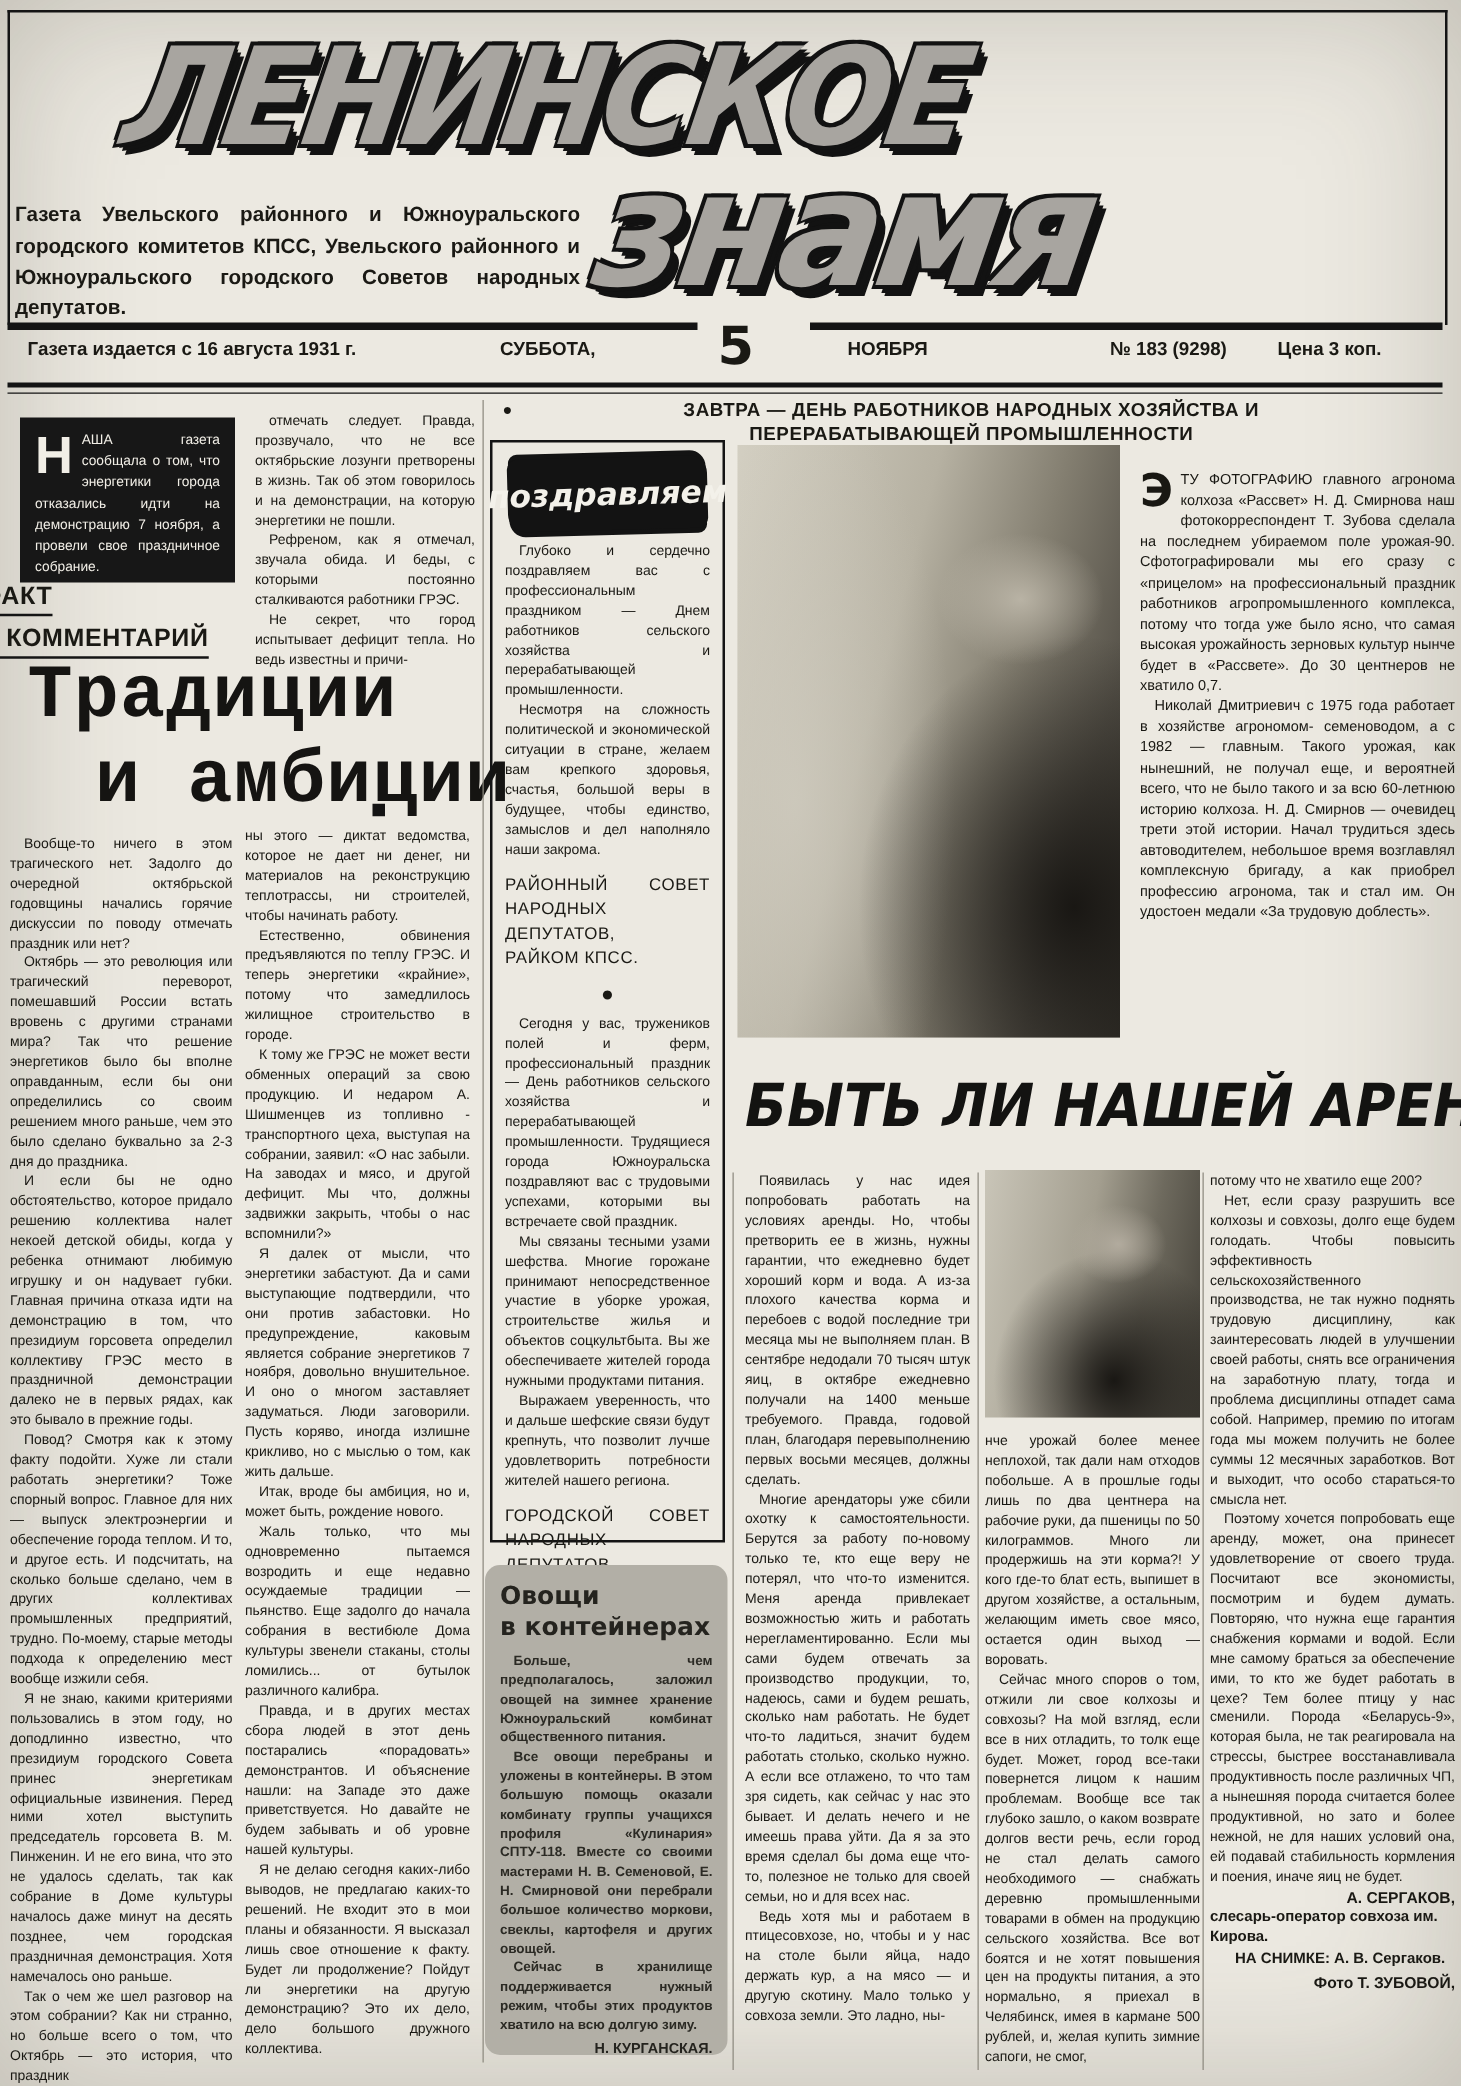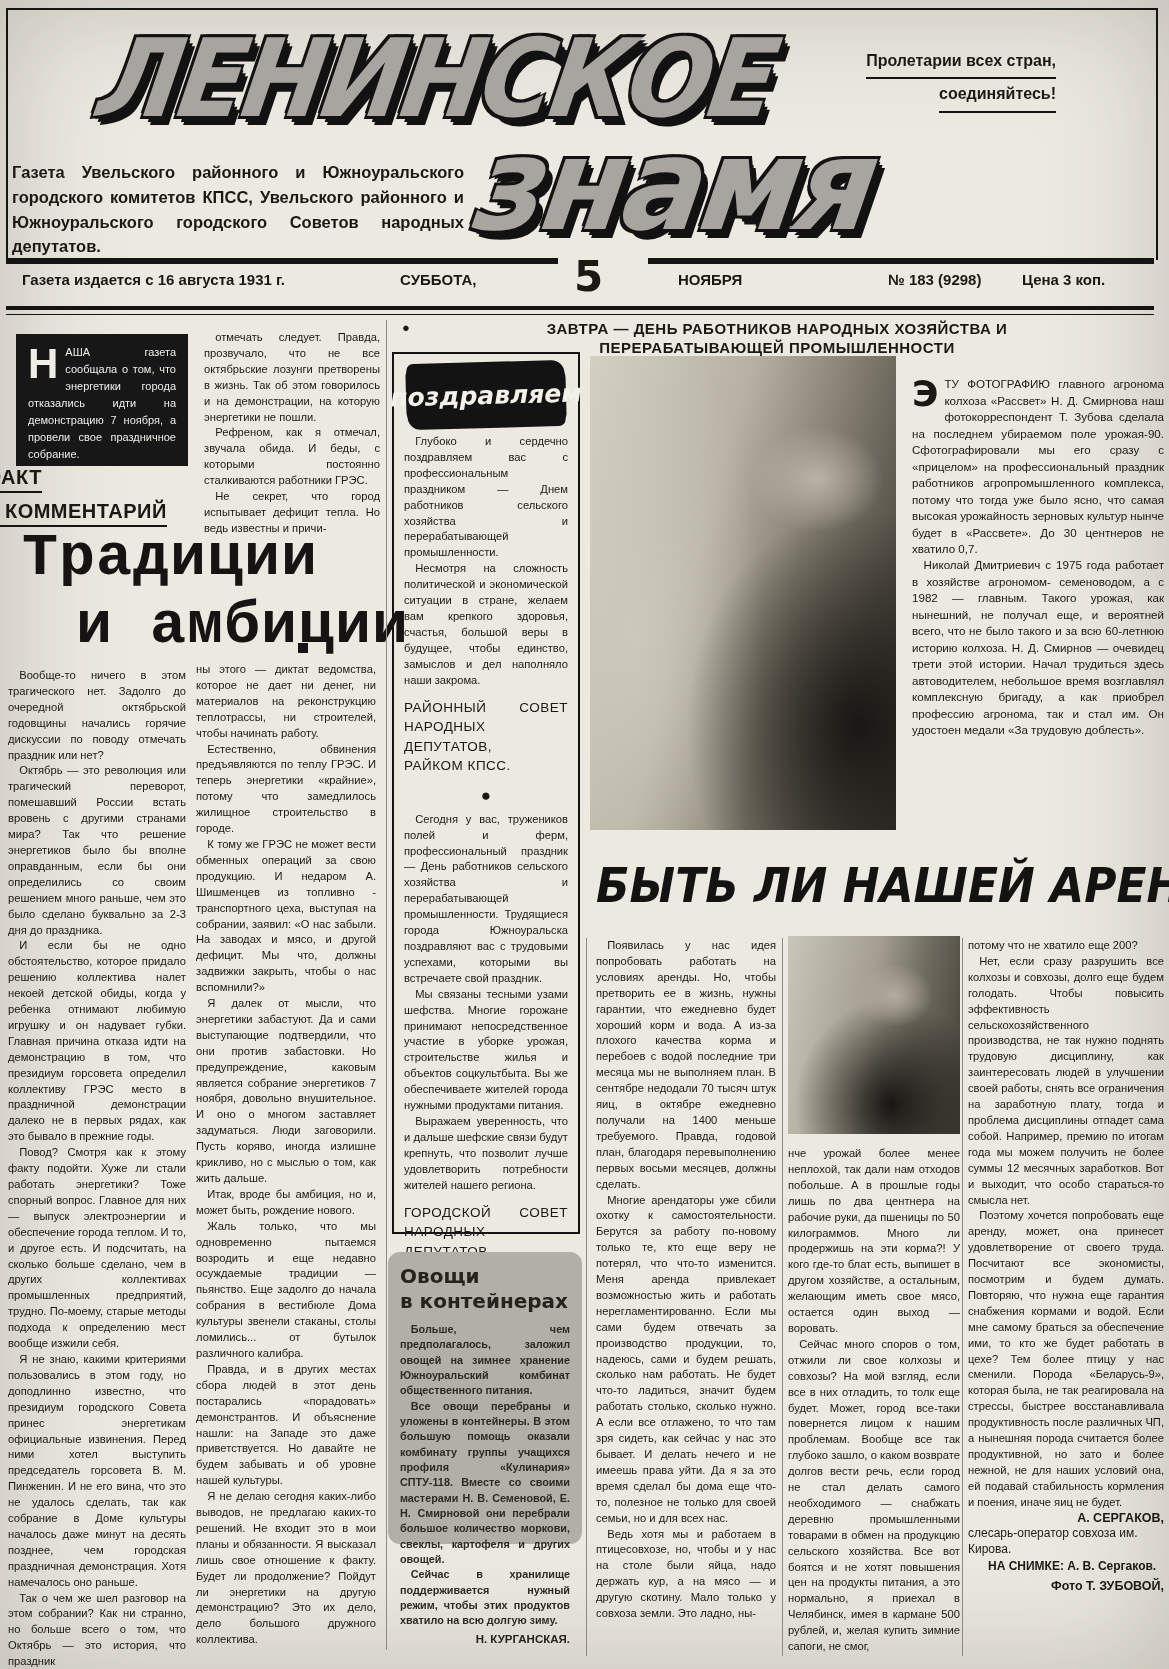--- a/index.html
+++ b/index.html
@@ -64,42 +64,38 @@
        radial-gradient(120px 130px at 60% 85%,rgba(20,18,15,.95) 0%,rgba(20,18,15,0) 80%),
        linear-gradient(100deg,#c9c5b8 0%,#a39e8f 45%,#6e6a5e 70%,#413e36 100%);}
   
   .story-r{left:912px;top:360px;width:252px;height:472px;}
   .dcap2{float:left;font-size:36px;font-weight:bold;line-height:.85;margin:3px 6px 0 0;font-family:"DejaVu Sans",sans-serif;}
   
   .headline2{left:596px;top:860px;width:570px;font-family:"DejaVu Sans",sans-serif;
              font-weight:bold;font-style:italic;font-size:44px;letter-spacing:0px;
              color:#131311;white-space:nowrap;transform:scaleY(1.08);}
   .sig-name{font-weight:bold;font-size:12.5px;text-align:right;}
-  .sig-role{font-size:12px;font-weight:normal;text-align:left;line-height:1.35;}
+  .sig-role{font-size:12px;font-weight:bold;text-align:left;line-height:1.35;}
   .sig-cap{font-size:12px;font-weight:bold;margin-top:2px;padding-left:20px;}
   .sig-credit{font-size:12.5px;font-weight:bold;text-align:right;margin-top:6px;}
   
-  .veg{left:388px;top:1252px;width:194px;height:292px;background:#b2afa6;border-radius:12px;
+  .veg{left:388px;top:1252px;width:194px;height:392px;background:#b2afa6;border-radius:12px;
        padding:12px 12px;box-sizing:border-box;color:#24231e;}
   .veg-title{font-family:"DejaVu Sans",sans-serif;font-weight:bold;font-size:20px;line-height:1.25;}
   .veg .col{font-weight:bold;font-size:10.8px;color:#2b2a24;}
   .veg-sig{font-weight:bold;font-size:11.5px;text-align:right;margin-top:4px;}
 </style>
 </head>
 <body>
 
 <div id="page">
 
   <div class="abs mast-frame"></div>
   <div class="abs nameplate np1">ЛЕНИНСКОЕ</div>
   <div class="abs nameplate np2">знамя</div>
-  <div class="abs slogan">
-    <span>Пролетарии всех стран,</span><br>
-    <span>соединяйтесь!</span>
-  </div>
   <div class="abs mast-desc">Газета Увельского районного и Южноуральского городского комитетов КПСС, Увельского районного и Южноуральского городского Советов народных депутатов.</div>
 
   <div class="abs bar bar-l"></div>
   <div class="abs bar bar-r"></div>
   <div class="abs dl" style="left:22px;">Газета издается с 16 августа 1931 г.</div>
   <div class="abs dl" style="left:400px;">СУББОТА,</div>
   <div class="abs dl-day" style="left:574px;">5</div>
   <div class="abs dl" style="left:678px;">НОЯБРЯ</div>
   <div class="abs dl" style="left:888px;">№ 183 (9298)</div>
   <div class="abs dl" style="left:1022px;">Цена 3 коп.</div>

